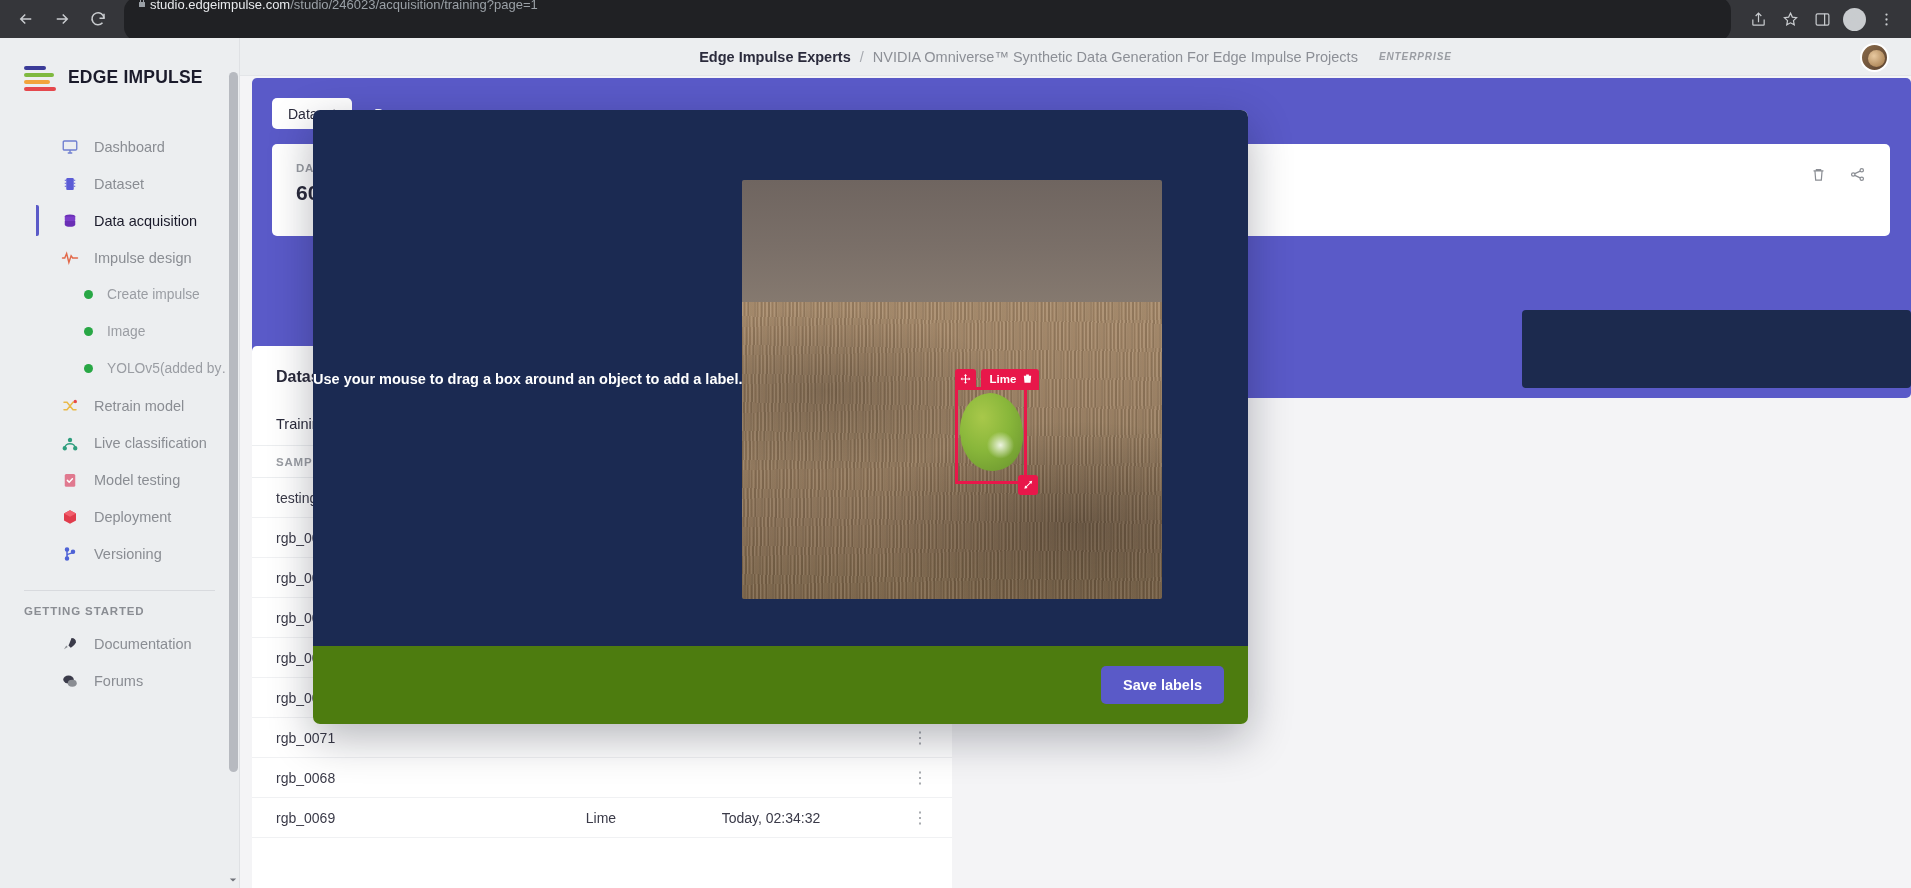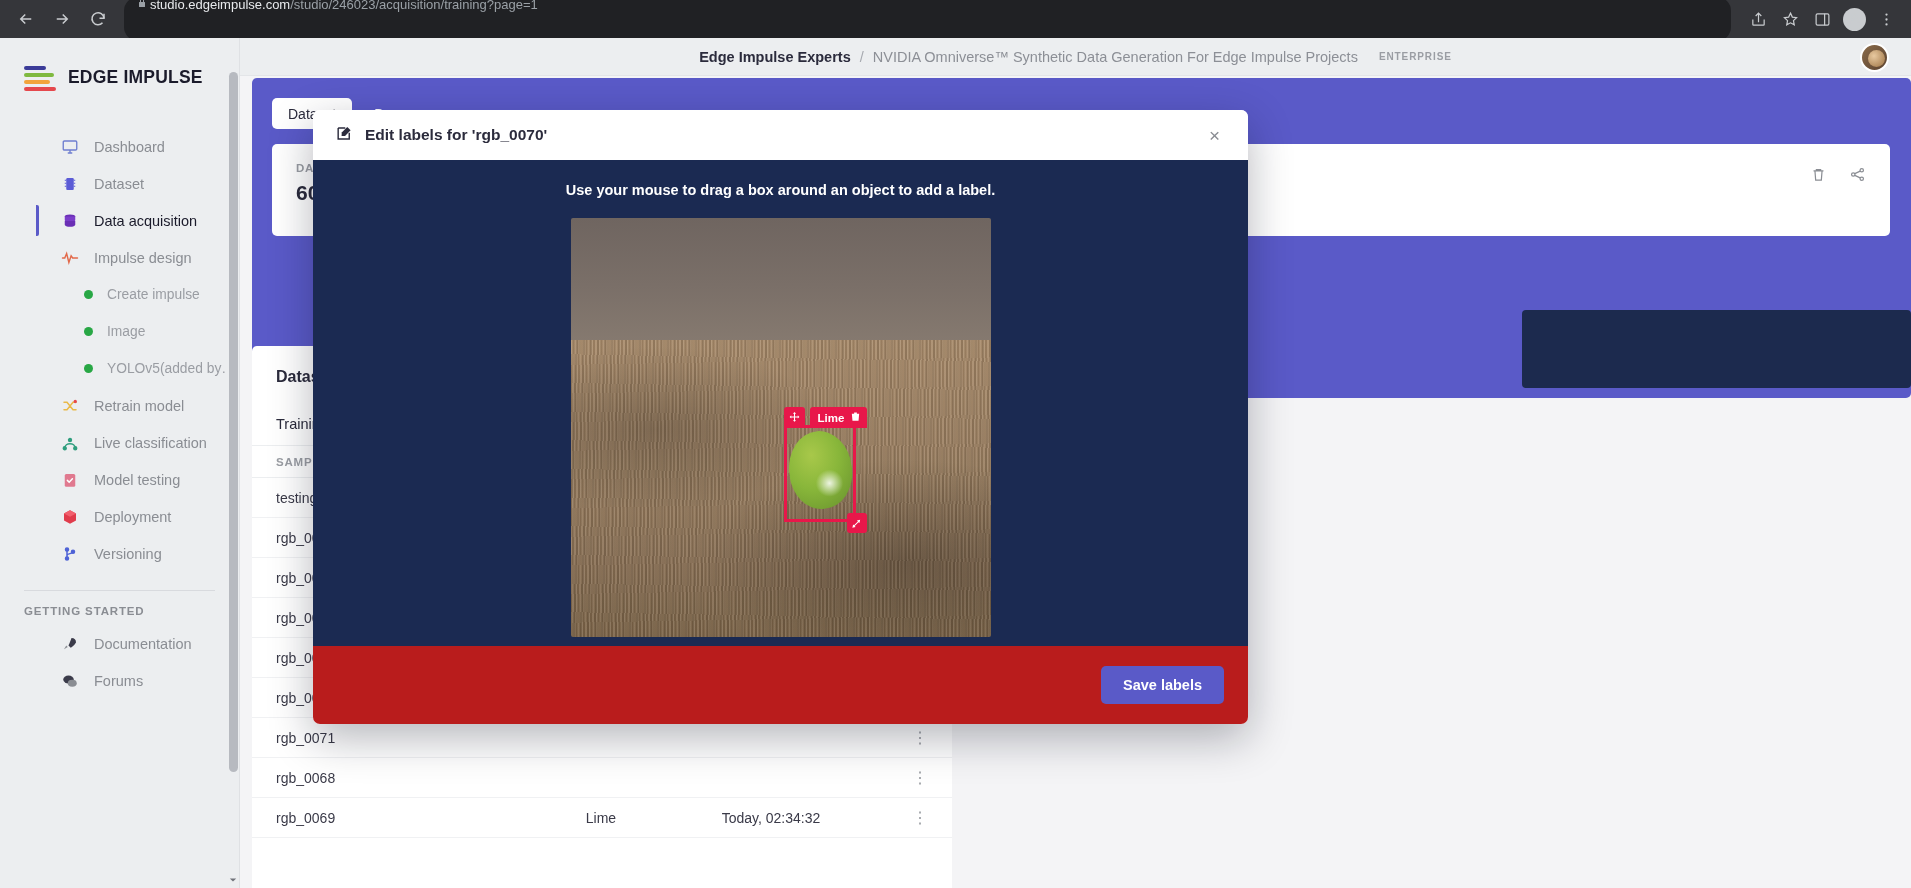--- a/index.html
+++ b/index.html
@@ -137,21 +137,21 @@
     background: #eceef0;
     display: flex; align-items: center; justify-content: center;
     border-bottom: 1px solid #e3e5e8;
   }
   .crumbs { display: flex; align-items: center; gap: 9px; font-size: 14.5px; }
   .crumb-strong { color: #2b2b3c; font-weight: 600; }
   .crumb-sep { color: #a7aab0; }
   .crumb-dim { color: #8c8f96; }
   .ent-badge {
     margin-left: 12px; font-size: 10px; letter-spacing: 0.9px;
-    font-weight: 700; color: #9a9da3;
+    font-weight: 700; color: #9a9da3; font-style: italic;
   }
   .user-avatar {
     position: absolute; right: 22px; top: 5px;
     width: 29px; height: 29px; border-radius: 50%;
     background: linear-gradient(135deg,#8b6b4a,#5b4330);
     border: 2px solid #ffffff;
     overflow: hidden;
   }
   .user-avatar::after {
     content: ""; position: absolute; left: 6px; top: 5px;
@@ -254,21 +254,21 @@
   }
   .modal-head svg { width: 19px; height: 19px; fill: none; stroke: #2b2b3c; stroke-width: 1.8; }
   .modal-title { font-size: 15.5px; font-weight: 600; color: #2b2b3c; }
   .modal-close {
     margin-left: auto; font-size: 19px; color: #8a8d93; line-height: 1;
     padding: 4px 6px;
   }
   .modal-body {
     flex: 1 1 auto;
     background: #1b2a52;
-    display: flex; flex-direction: column; align-items: center;
+    display: flex; align-items: center;
     padding-top: 22px;
   }
   .modal-hint {
     color: #ffffff; font-size: 14.5px; font-weight: 600; margin-bottom: 20px;
   }
   .canvas-wrap {
     position: relative; width: 420px; height: 419px;
     overflow: hidden; border-radius: 2px;
   }
   .photo-top {
@@ -327,21 +327,21 @@
   .lime {
     position: absolute; left: 218px; top: 213px;
     width: 63px; height: 78px; border-radius: 50% 50% 48% 48%;
     background:
       radial-gradient(ellipse 35% 28% at 62% 68%, rgba(255,255,255,0.85), transparent 62%),
       radial-gradient(ellipse 80% 80% at 38% 30%, #a8c84a, #88b63a 55%, #6f9a30 100%);
     transform: rotate(-6deg);
   }
   .modal-foot {
     height: 78px; flex: 0 0 auto;
-    background: #b91c1c;
+    background: #4d7c0f;
     display: flex; align-items: center; justify-content: flex-end;
     padding: 0 24px;
   }
   .save-btn {
     background: #5a5ac8; color: #ffffff;
     font-size: 14.5px; font-weight: 600;
     border: none; border-radius: 5px;
     padding: 11px 22px;
     cursor: pointer;
   }
@@ -662,30 +662,20 @@
         <div class="c-name">rgb_0069</div>
         <div class="c-label">Lime</div>
         <div class="c-added">Today, 02:34:32</div>
         <div class="c-menu">⋮</div>
       </div>
     </div>
   </div>
 
   <div class="modal-backdrop"></div>
   <div class="modal">
-    <div class="modal-head">
-      <span>
-        <svg viewBox="0 0 24 24">
-            <path d="M4 5h9M4 5v14h14v-8"></path>
-            <path d="M15.5 3.8l4.2 4.2-7 7-4.4.2.2-4.4z" fill="#2b2b3c" stroke="none"></path>
-          </svg>
-      </span>
-      <span class="modal-title">Edit labels for 'rgb_0070'</span>
-      <span class="modal-close">×</span>
-    </div>
 
     <div class="modal-body">
       <div class="modal-hint">Use your mouse to drag a box around an object to add a label.</div>
 
       <div class="canvas-wrap">
         <div class="photo-top"></div>
         <div class="photo-wood"></div>
         <div class="lime"></div>
 
         <div class="bbox">

